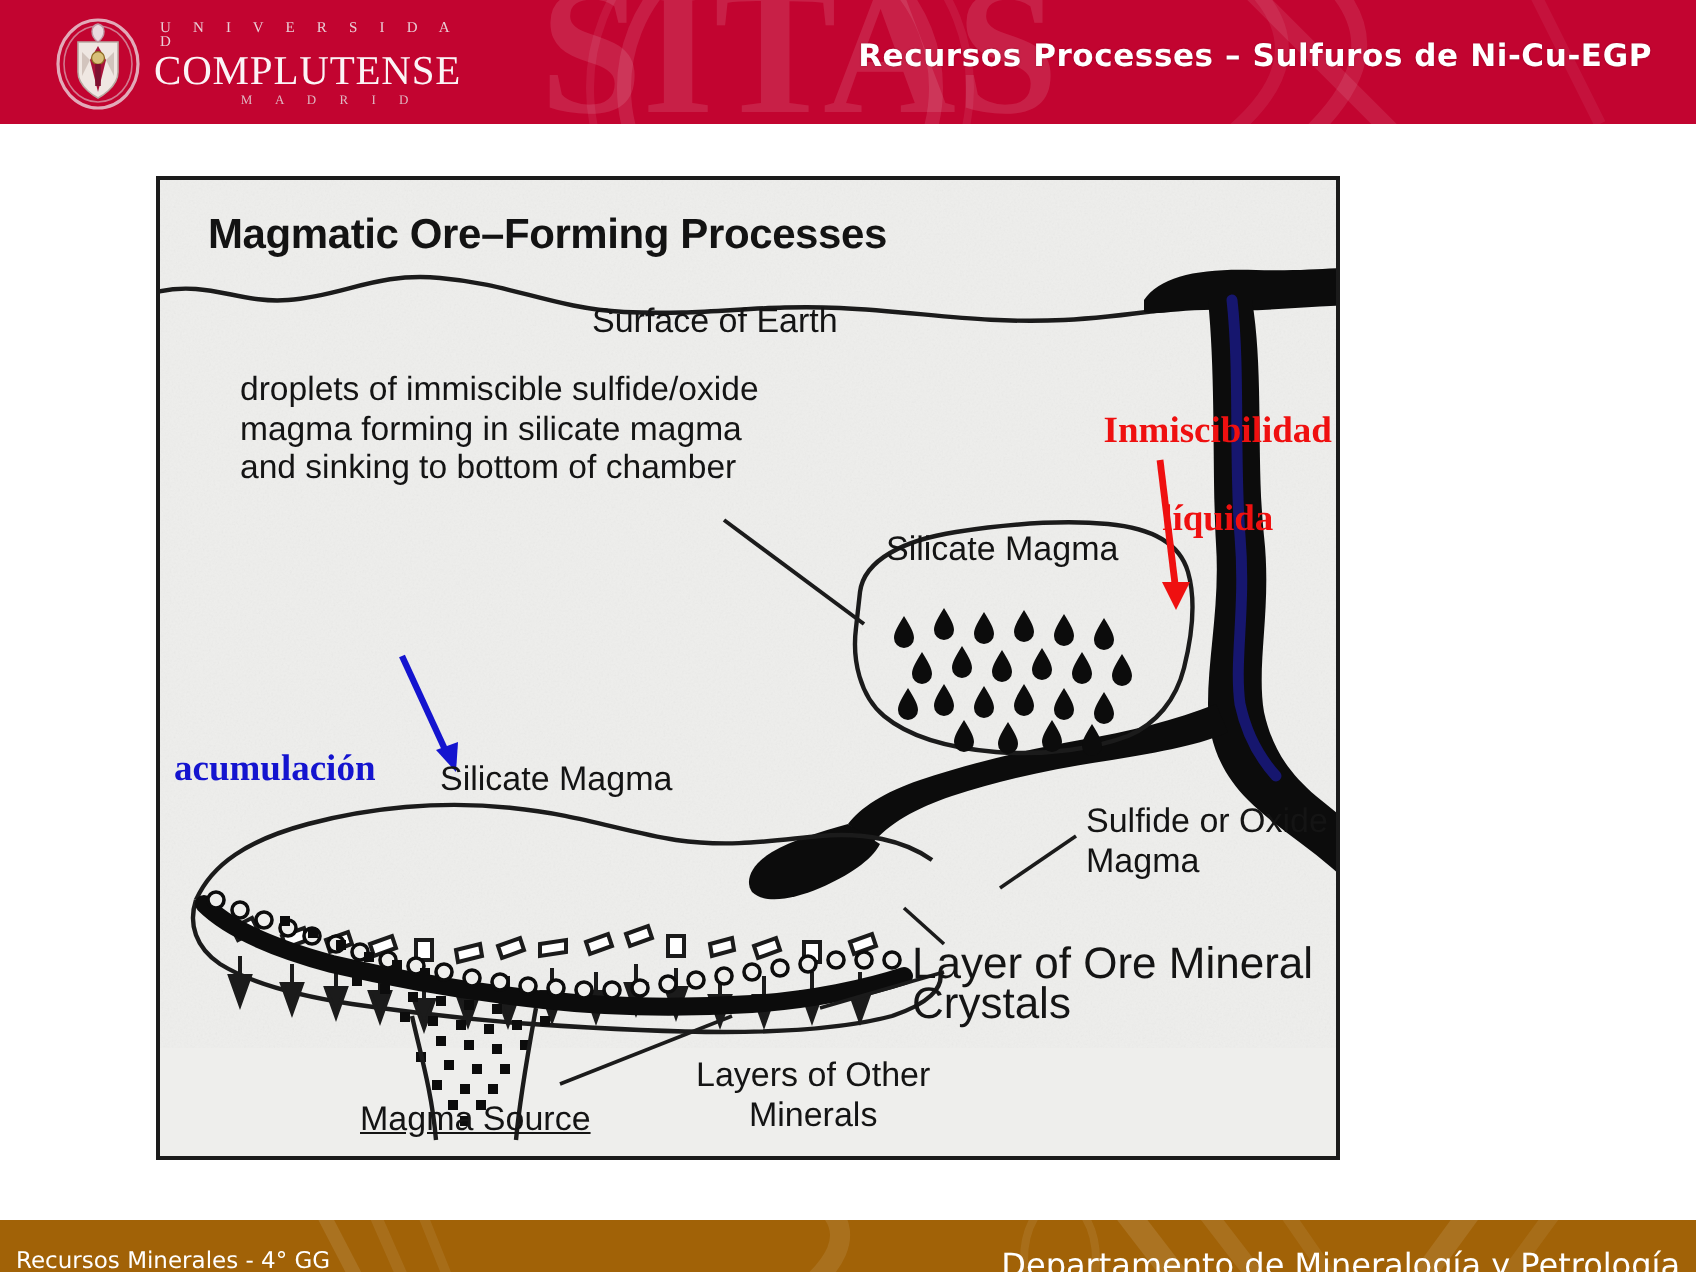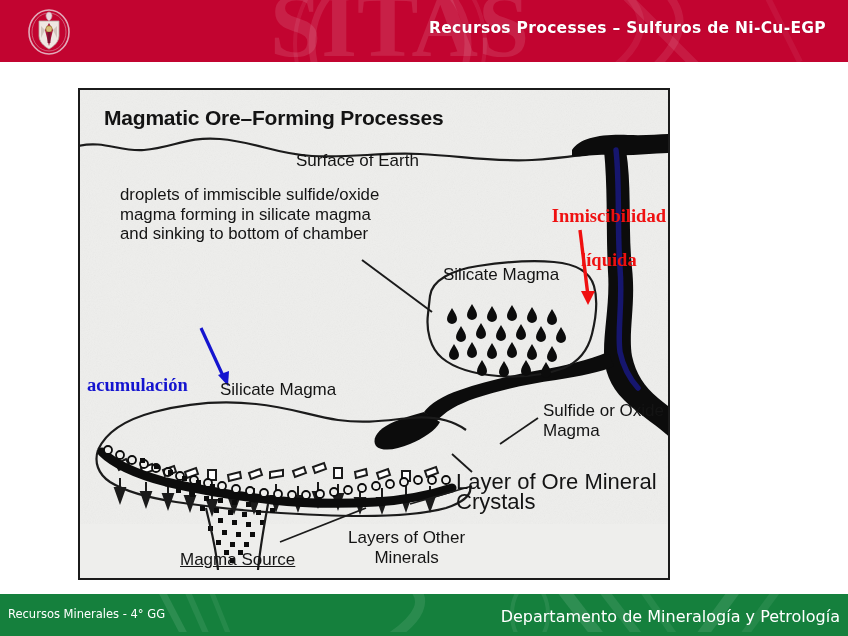--- a/index.html
+++ b/index.html
@@ -77,22 +77,22 @@
     letter-spacing: 0.3px;
     font-family: "DejaVu Sans", sans-serif;
     white-space: nowrap;
     text-shadow: 0 0 1px rgba(0,0,0,0.25);
   }
 
   
   .footer {
     position: absolute;
     left: 0; bottom: 0;
-    width: 848px; height: 42px;
-    background: #15803d;
+    width: 848px; height: 26px;
+    background: #a16207;
     overflow: hidden;
   }
   .footer-wm {
     position: absolute;
     left: 0; top: 0; width: 848px; height: 38px;
     pointer-events: none;
   }
   .footer-left {
     position: absolute;
     left: 8px; top: 13px;
@@ -222,20 +222,25 @@
         <path d="M12 13 L32 13 L32 28 C32 36 22 41 22 41 C22 41 12 36 12 28 Z" fill="#efe7e2" stroke="#b8a9a2" stroke-width="0.8"></path>
 
         <path d="M22 13 C18 10 18 5 22 4 C26 5 26 10 22 13 Z" fill="#e9d9de" stroke="#c09aa6" stroke-width="0.7"></path>
 
         <path d="M22 15 L26 22 L22 38 L18 22 Z" fill="#a8123a"></path>
         <circle cx="22" cy="21" r="3.2" fill="#d8c07a" stroke="#8d6a20" stroke-width="0.6"></circle>
         <rect x="20.6" y="24" width="2.8" height="11" fill="#7d1030"></rect>
         <path d="M14 18 L18 22 L14 30 Z" fill="#cbbcb4" opacity="0.8"></path>
         <path d="M30 18 L26 22 L30 30 Z" fill="#cbbcb4" opacity="0.8"></path>
       </svg>
+    </div>
+    <div class="logo-text">
+      <div class="logo-top">U N I V E R S I D A D</div>
+      <div class="logo-mid">COMPLUTENSE</div>
+      <div class="logo-bot">M A D R I D</div>
     </div>
   </div>
 
   <div class="header-title">Recursos Processes – Sulfuros de Ni-Cu-EGP</div>
 </div>
 
 <div class="slide-body">
 
   <div class="figure">
 

